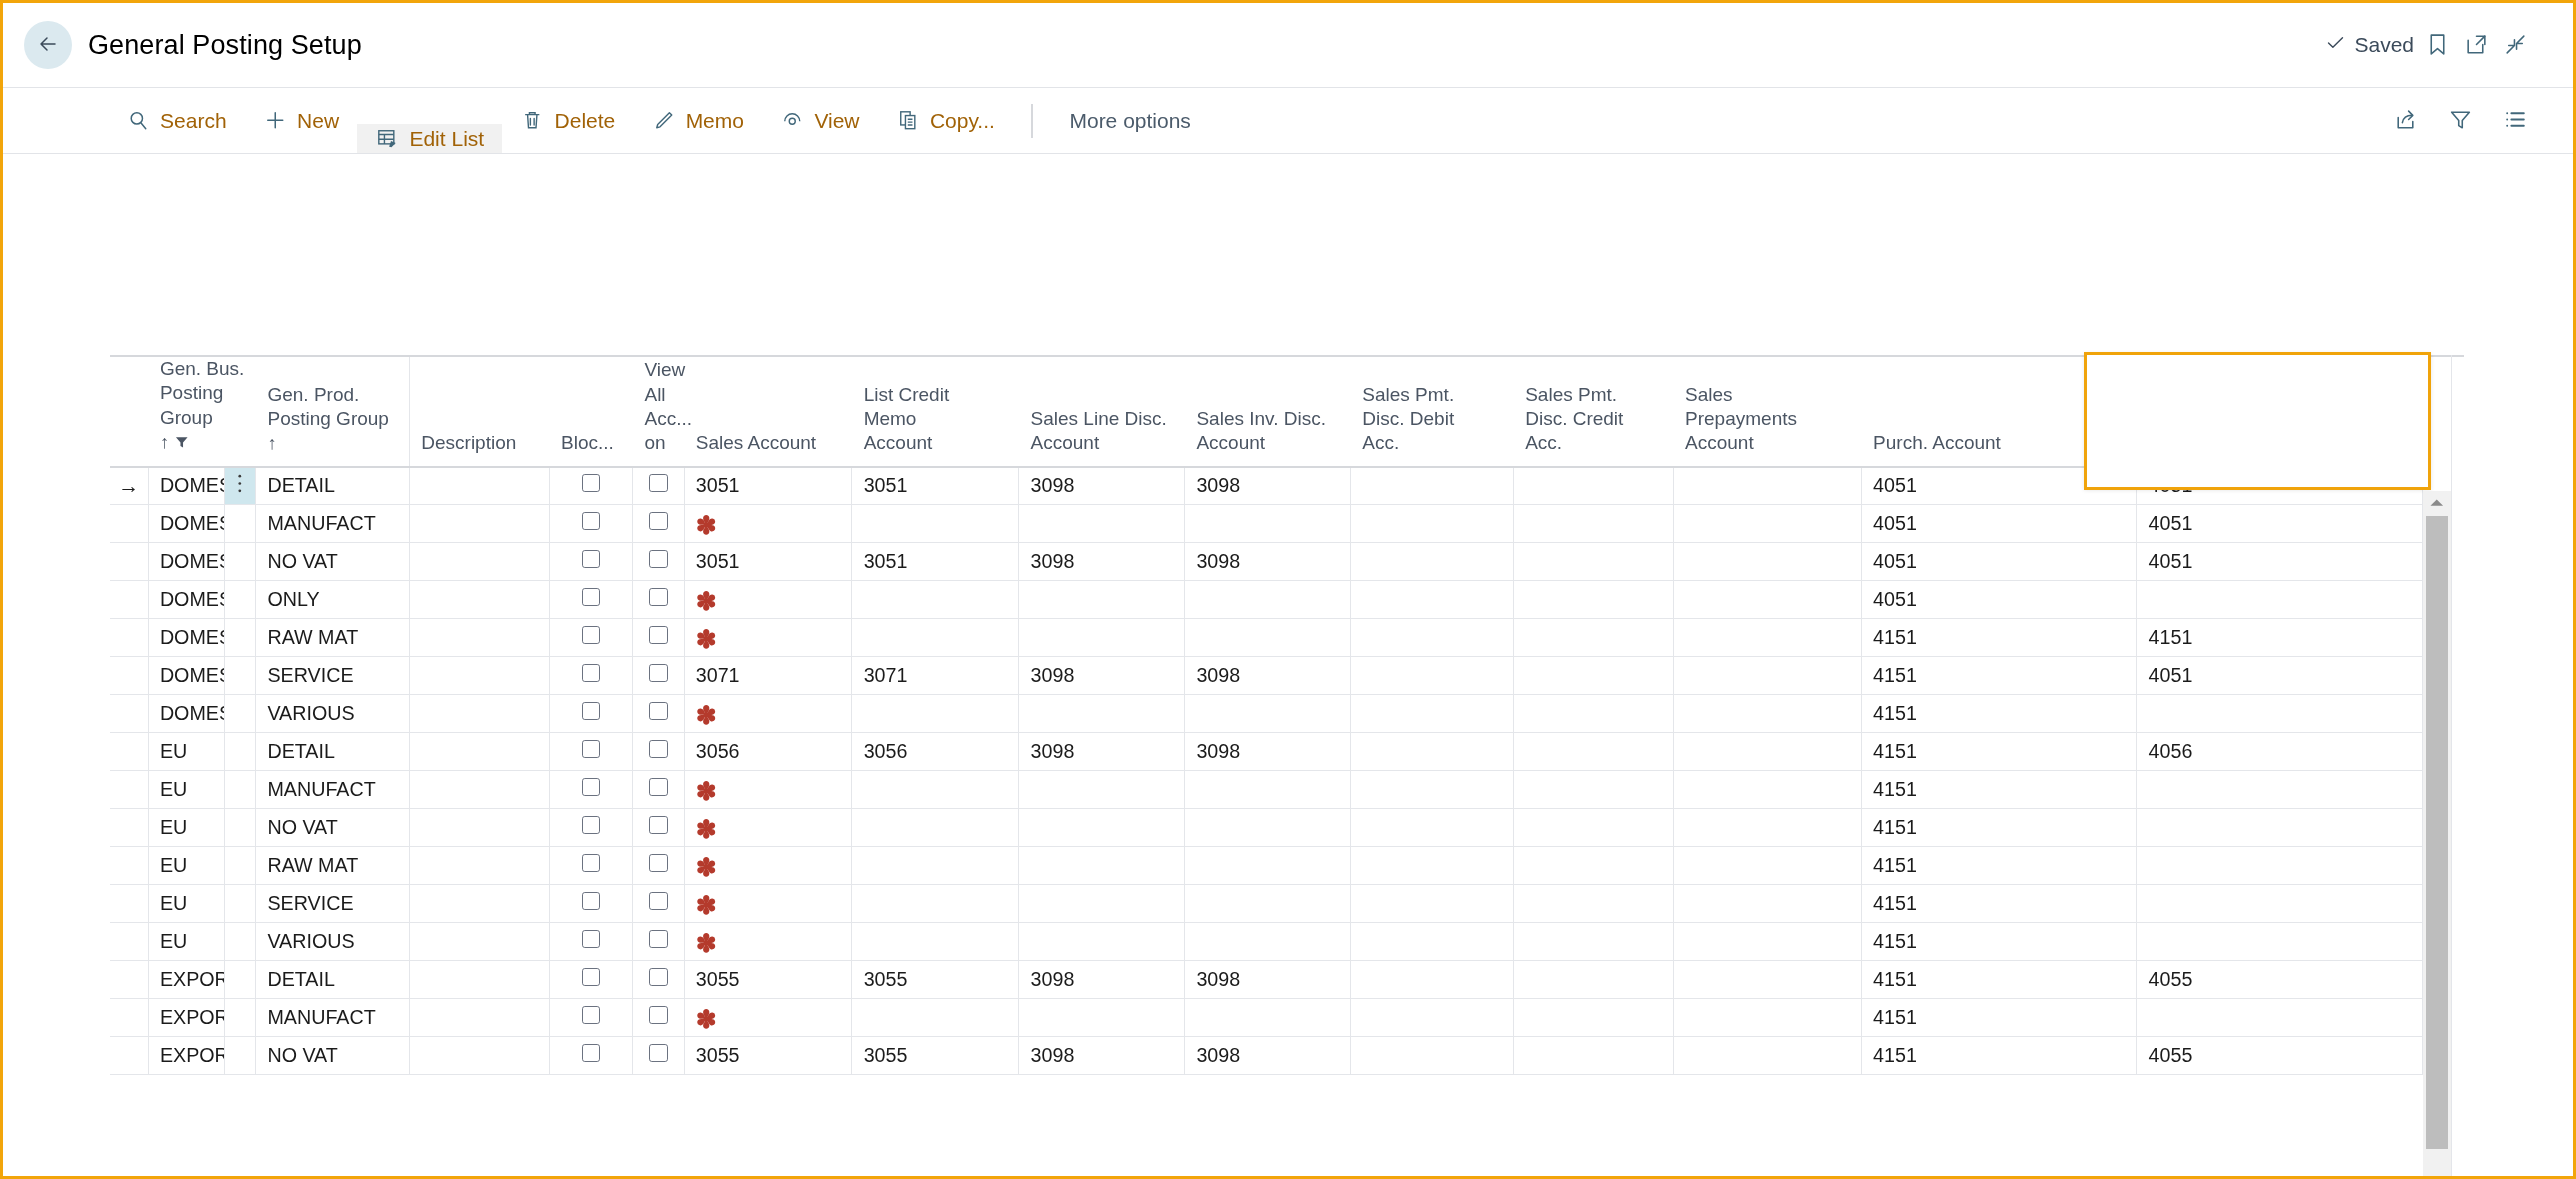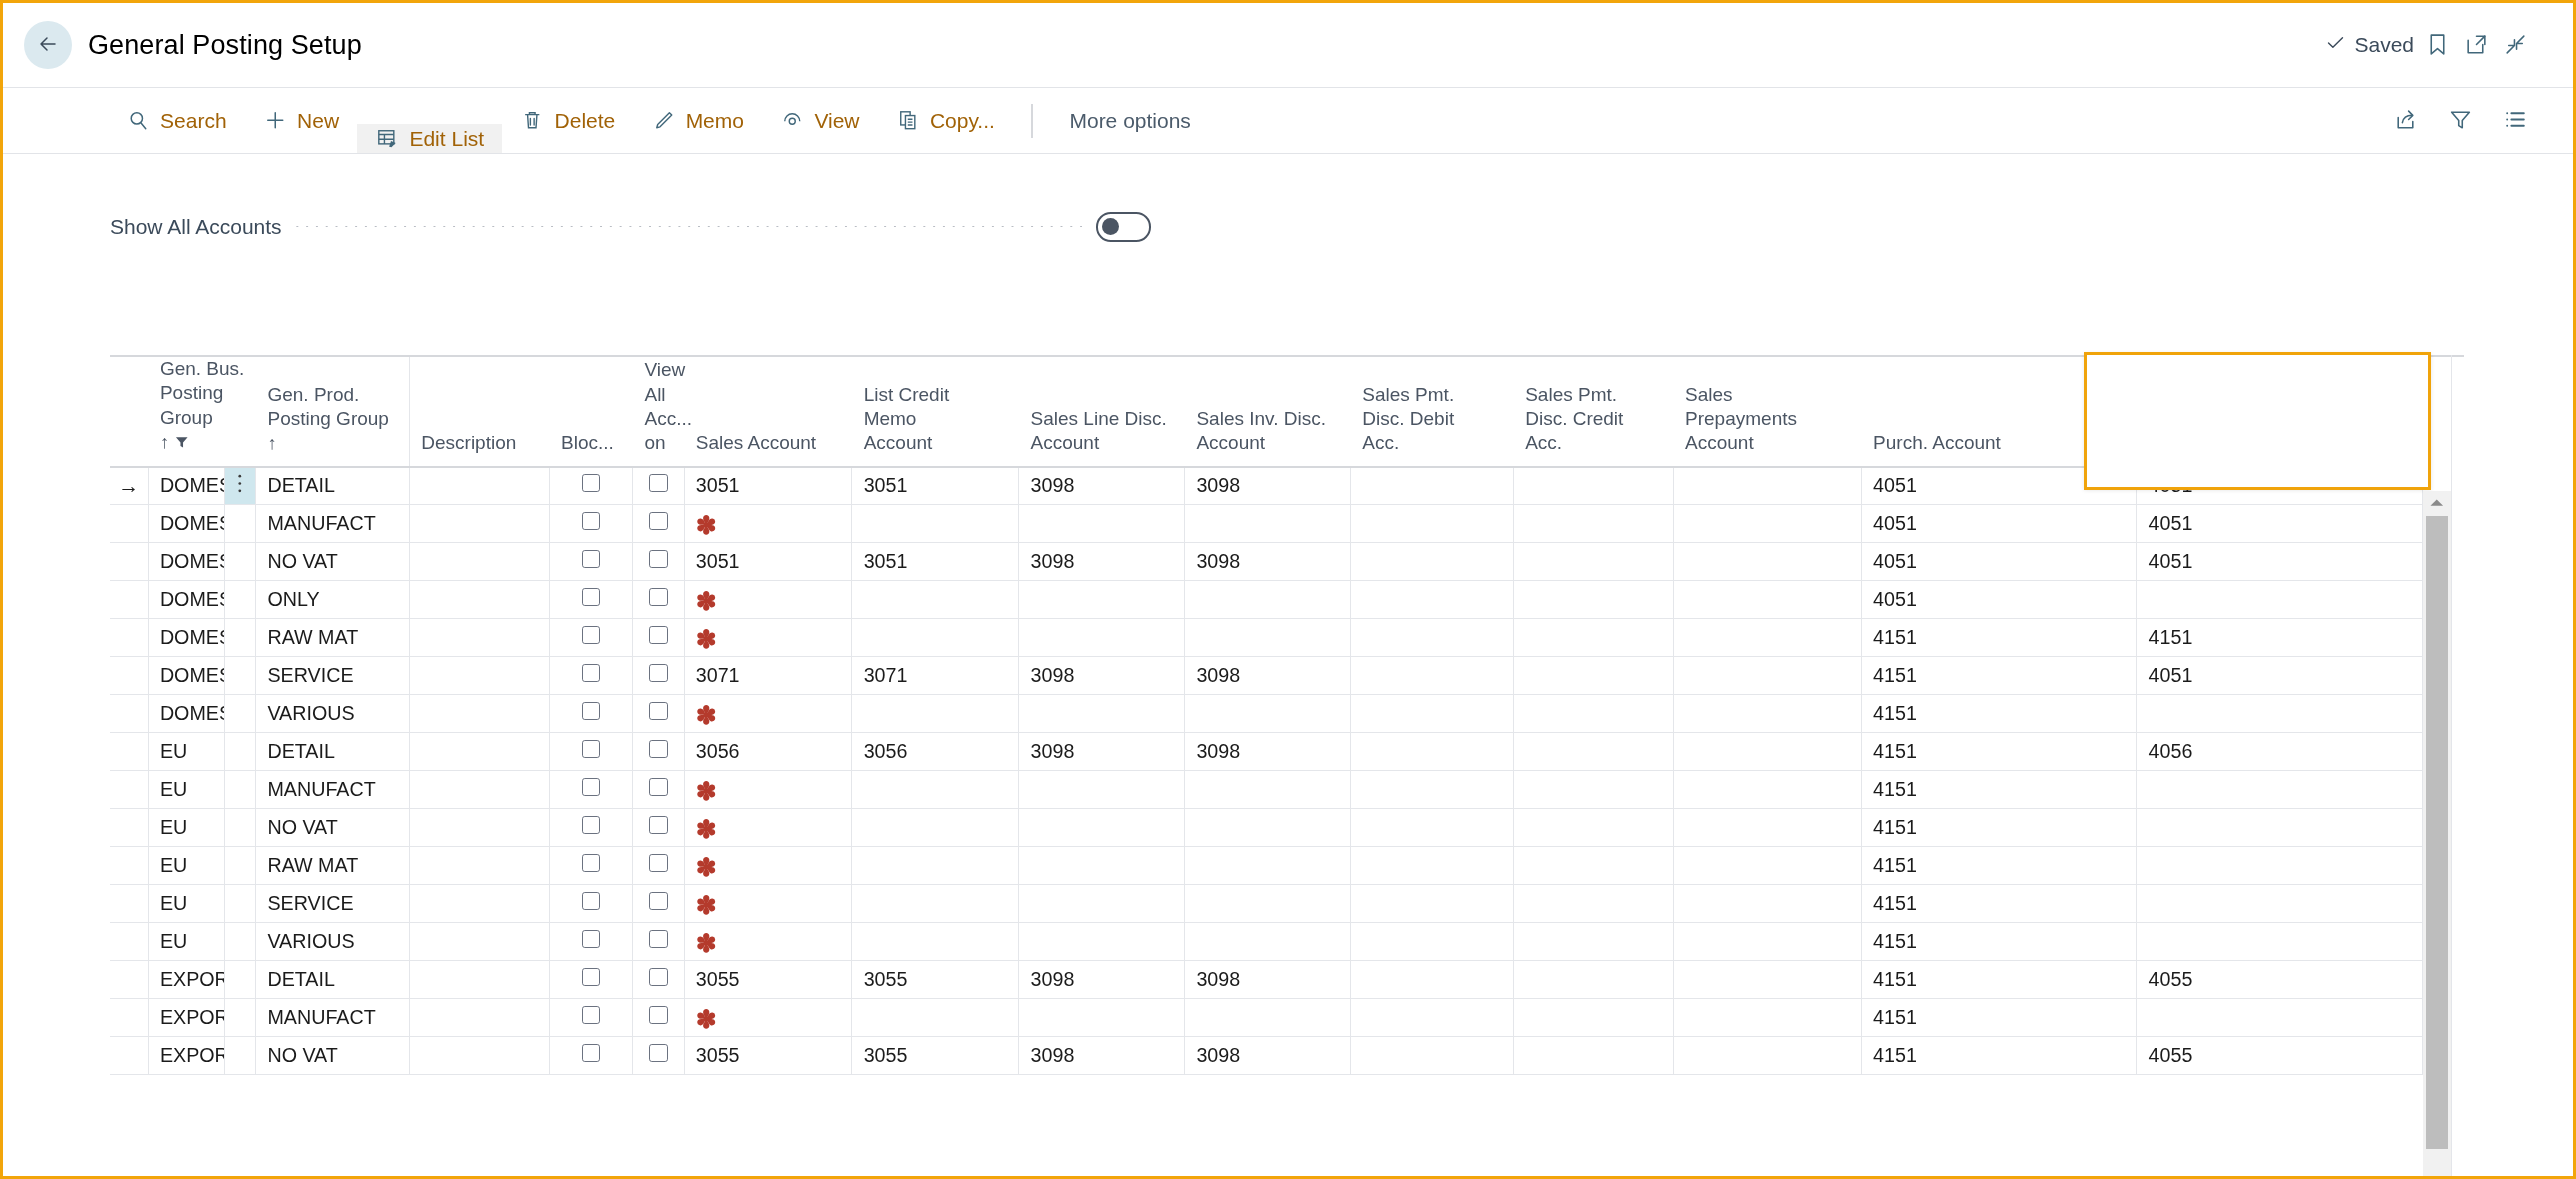--- a/index.html
+++ b/index.html
@@ -413,27 +413,20 @@
       <div class="tb-icon">
         <span>
           <svg viewBox="0 0 24 24" fill="none" stroke="#41677a" stroke-width="1.8" stroke-linecap="round">
               <path d="M4 6h.01M4 12h.01M4 18h.01M8 6h12M8 12h12M8 18h12"></path>
             </svg>
         </span>
       </div>
     </div>
   </div>
 
-  <div class="toggle-row">
-    <div class="toggle-label">Show All Accounts</div>
-    <div class="dotline"></div>
-    <div class="toggle">
-      <div class="knob"></div>
-    </div>
-  </div>
 
   <div class="grid-wrap">
     <div class="grid-topline"></div>
     <div class="grid-rightline"></div>
 
     <table class="grid">
       <colgroup>
         <col style="width:38px">
         <col style="width:76px">
         <col style="width:31px">

